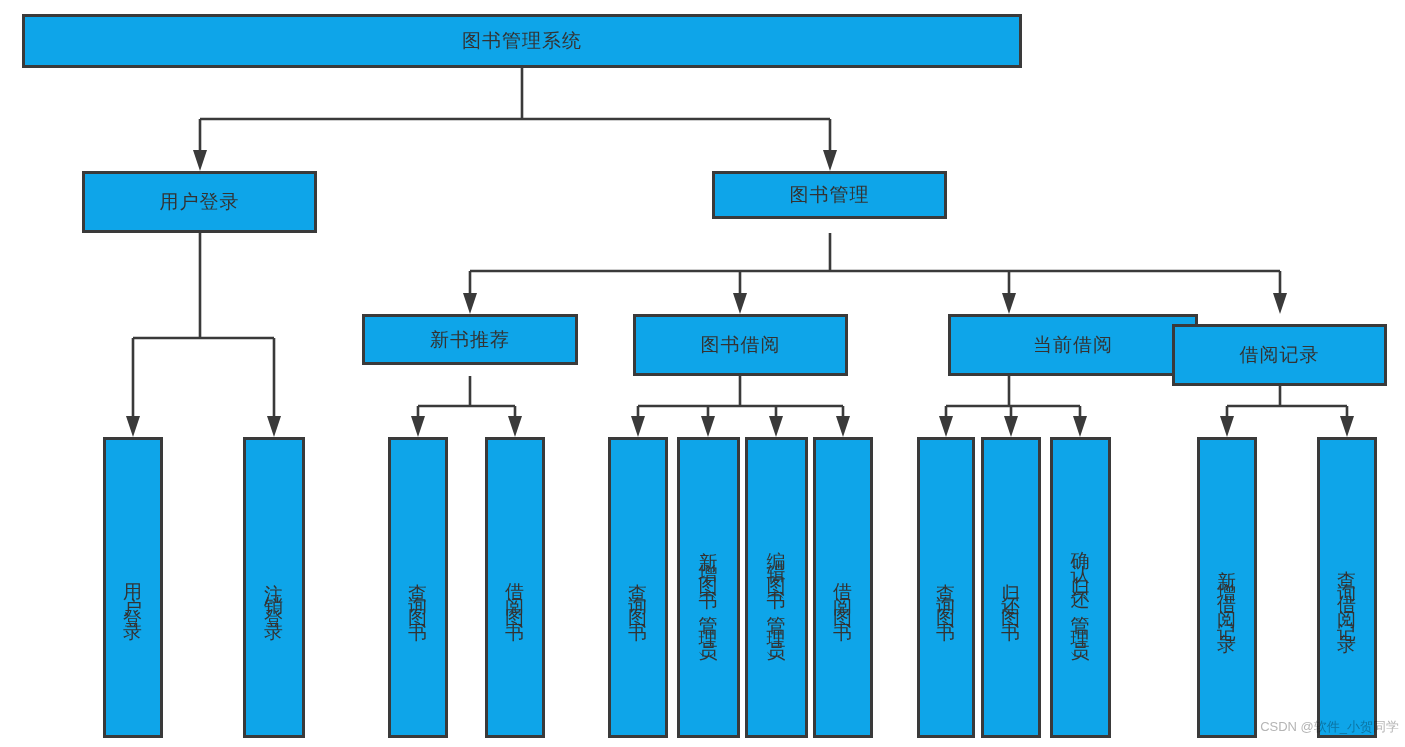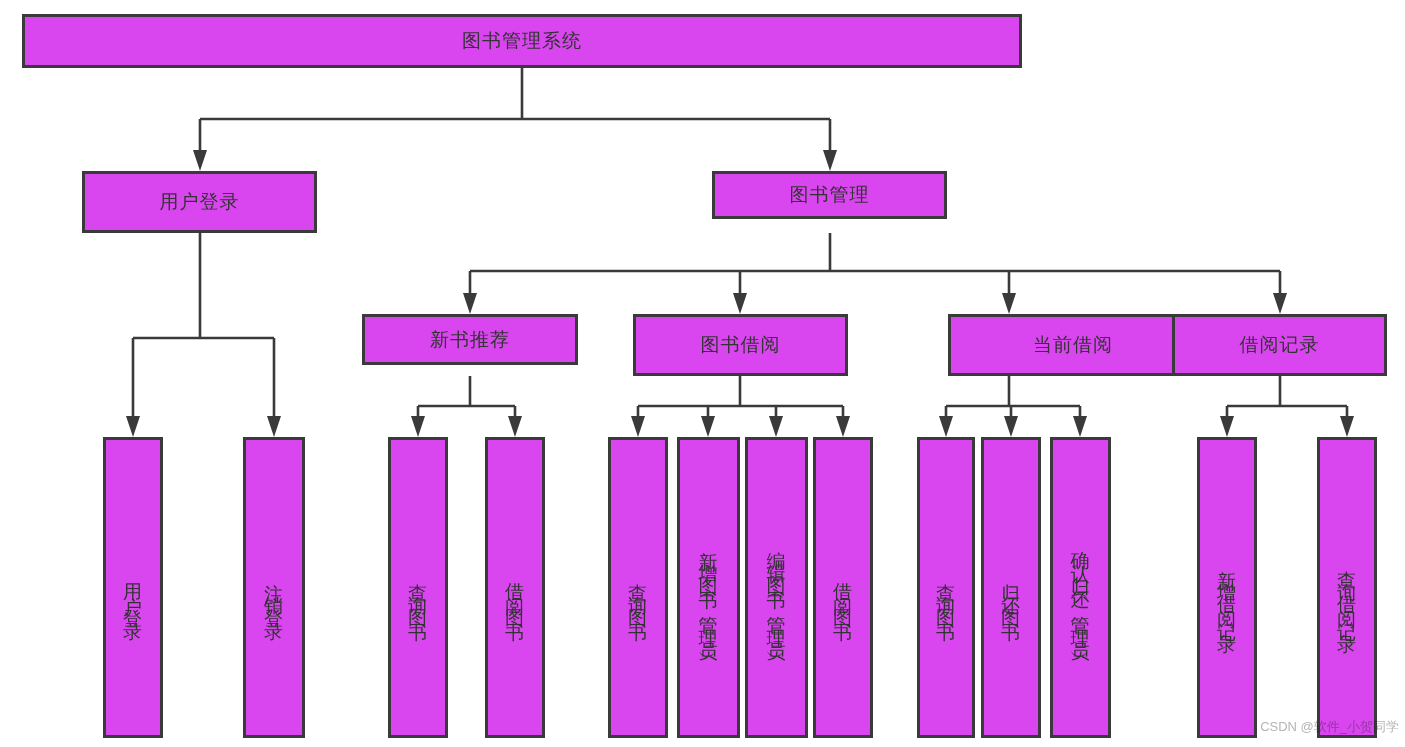--- a/index.html
+++ b/index.html
@@ -16,21 +16,21 @@
     font-family:"Liberation Sans",sans-serif;
     overflow:hidden;
   }
   .connectors{position:absolute;left:0;top:0;z-index:1;}
   .connectors path{fill:none;stroke:var(--line);stroke-width:2.6;}
   .connectors polygon{fill:var(--line);stroke:none;}
   .box{
     position:absolute;
     box-sizing:border-box;
     border:3px solid var(--line);
-    background:#d946ef;
+    background:#0ea5e9;
     display:flex;align-items:center;justify-content:center;
     color:var(--text);
     z-index:2;
   }
   .hlabel{font-size:19px;letter-spacing:1px;white-space:nowrap;}
   .leaf{top:437px;height:301px;}
   .vtext{
     writing-mode:vertical-rl;
     text-orientation:mixed;
     font-size:19px;
@@ -106,21 +106,21 @@
 
   <div class="box" style="left:362px;top:314px;width:216px;height:51px">
     <span class="hlabel">新书推荐</span>
   </div>
   <div class="box" style="left:633px;top:314px;width:215px;height:62px">
     <span class="hlabel">图书借阅</span>
   </div>
   <div class="box" style="left:948px;top:314px;width:250px;height:62px">
     <span class="hlabel">当前借阅</span>
   </div>
-  <div class="box" style="left:1172px;top:314px;width:215px;height:62px">
+  <div class="box" style="left:1172px;top:324px;width:215px;height:62px">
     <span class="hlabel">借阅记录</span>
   </div>
 
   <div class="box leaf" style="left:103px;width:60px">
     <span class="vtext">用户登录</span>
   </div>
   <div class="box leaf" style="left:243px;width:62px">
     <span class="vtext">注销登录</span>
   </div>
   <div class="box leaf" style="left:388px;width:60px">

